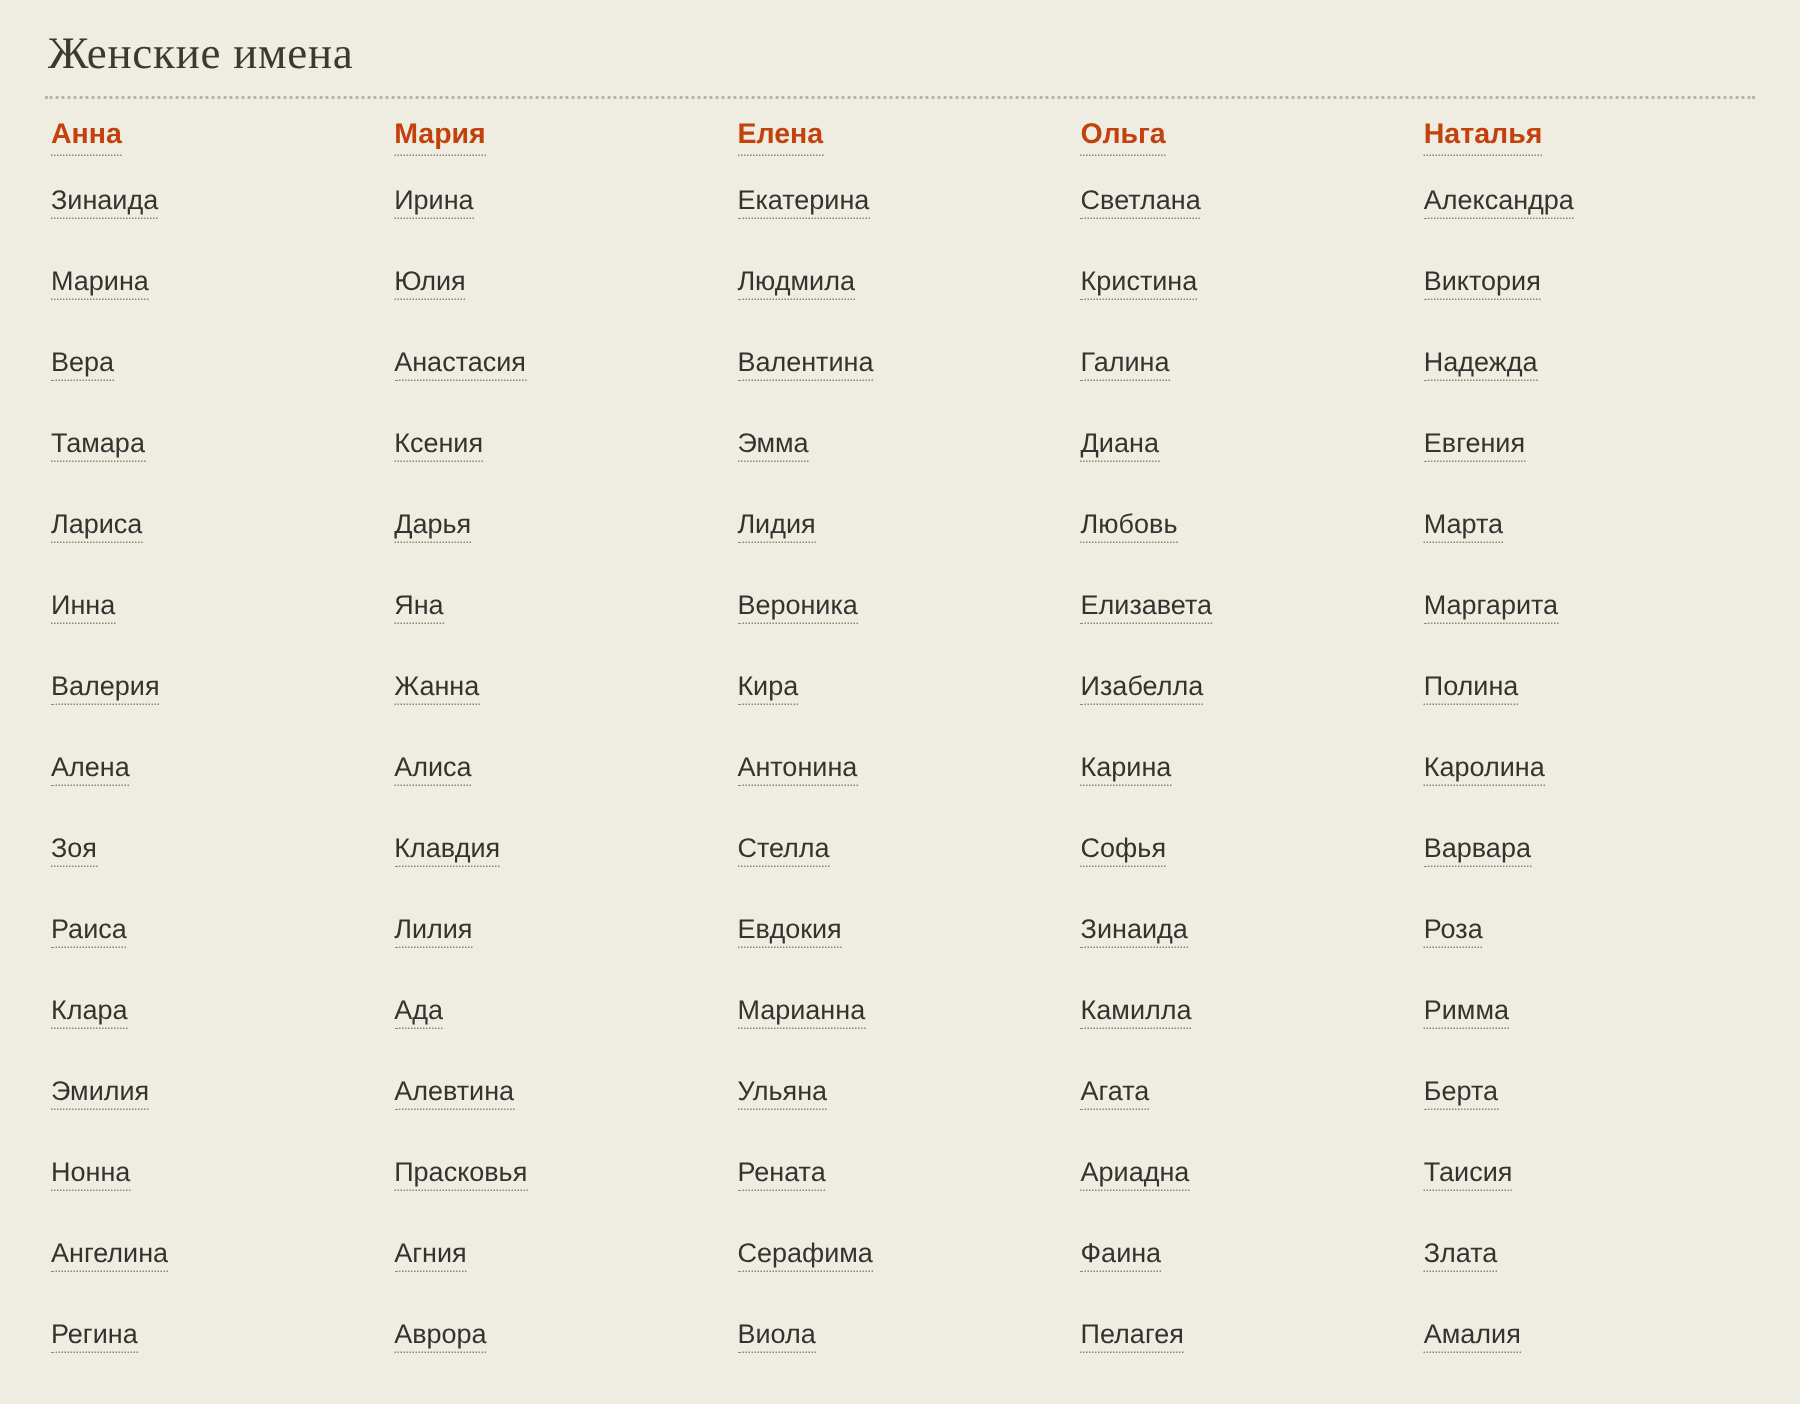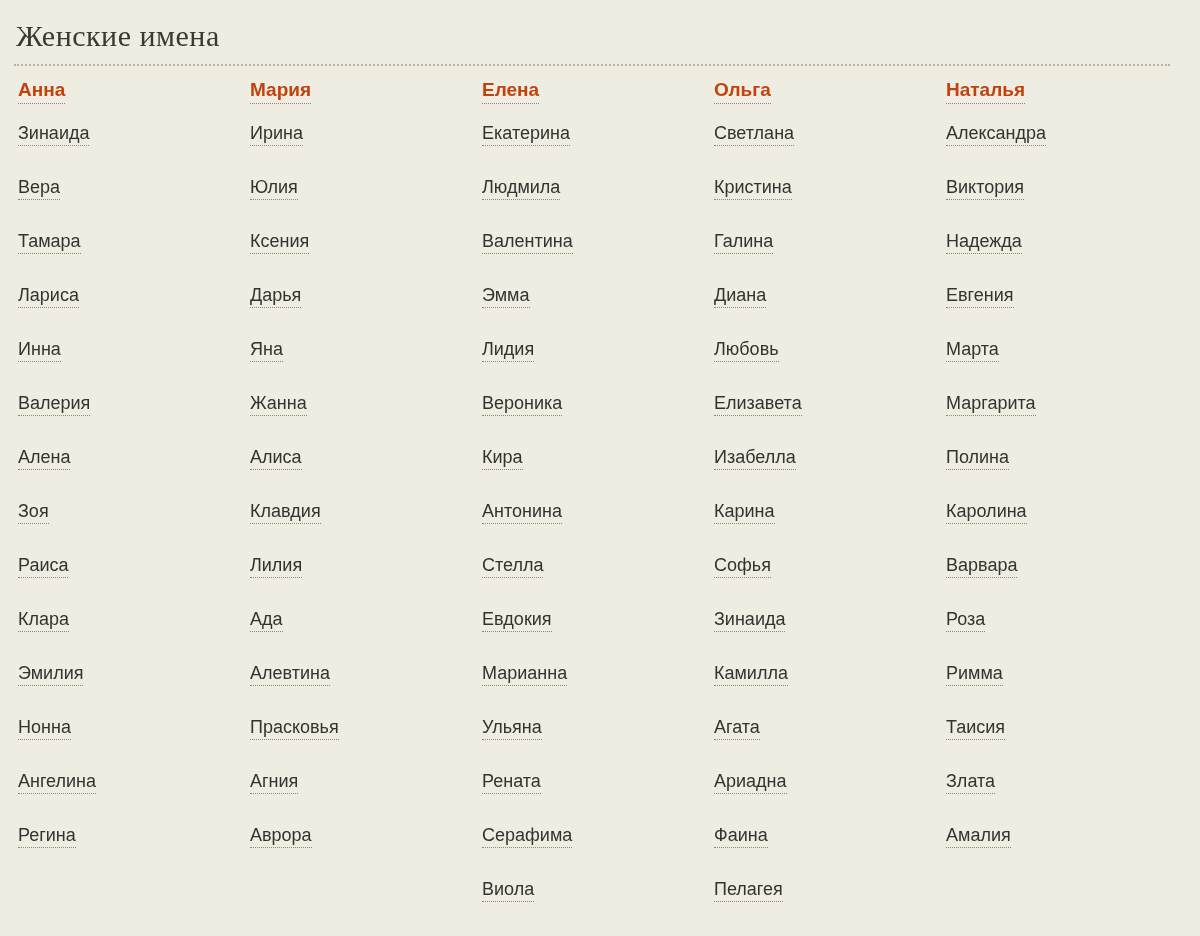--- a/index.html
+++ b/index.html
@@ -11,21 +11,21 @@
     height: 936px;
     background: #efece1;
     font-family: "Liberation Sans", sans-serif;
     color: #2b2b2b;
     overflow: hidden;
   }
   .page {
     width: 1200px;
     height: 936px;
     box-sizing: border-box;
-    padding: 14px 28px 0 12px;
+    padding: 14px 28px 0 28px;
     background: #efece1;
     position: relative;
   }
   .page-title {
     font-family: "Liberation Serif", serif;
     font-size: 30px;
     font-weight: 400;
     color: #3a3a32;
     letter-spacing: 0.5px;
     margin: 4px 0 10px 4px;
@@ -78,20 +78,21 @@
 
 <div class="page">
   <h1 class="page-title">Женские имена</h1>
   <div class="title-rule"></div>
   <div class="columns">
 
     <div class="column">
       <div class="col-header">Анна</div>
       <div>
         <span class="name-item"><span class="nm">Зинаида</span></span>
+        <span class="name-item"><span class="nm">Марина</span></span>
         <span class="name-item"><span class="nm">Вера</span></span>
         <span class="name-item"><span class="nm">Тамара</span></span>
         <span class="name-item"><span class="nm">Лариса</span></span>
         <span class="name-item"><span class="nm">Инна</span></span>
         <span class="name-item"><span class="nm">Валерия</span></span>
         <span class="name-item"><span class="nm">Алена</span></span>
         <span class="name-item"><span class="nm">Зоя</span></span>
         <span class="name-item"><span class="nm">Раиса</span></span>
         <span class="name-item"><span class="nm">Клара</span></span>
         <span class="name-item"><span class="nm">Эмилия</span></span>
@@ -99,20 +100,21 @@
         <span class="name-item"><span class="nm">Ангелина</span></span>
         <span class="name-item"><span class="nm">Регина</span></span>
       </div>
     </div>
 
     <div class="column">
       <div class="col-header">Мария</div>
       <div>
         <span class="name-item"><span class="nm">Ирина</span></span>
         <span class="name-item"><span class="nm">Юлия</span></span>
+        <span class="name-item"><span class="nm">Анастасия</span></span>
         <span class="name-item"><span class="nm">Ксения</span></span>
         <span class="name-item"><span class="nm">Дарья</span></span>
         <span class="name-item"><span class="nm">Яна</span></span>
         <span class="name-item"><span class="nm">Жанна</span></span>
         <span class="name-item"><span class="nm">Алиса</span></span>
         <span class="name-item"><span class="nm">Клавдия</span></span>
         <span class="name-item"><span class="nm">Лилия</span></span>
         <span class="name-item"><span class="nm">Ада</span></span>
         <span class="name-item"><span class="nm">Алевтина</span></span>
         <span class="name-item"><span class="nm">Прасковья</span></span>
@@ -171,20 +173,21 @@
         <span class="name-item"><span class="nm">Виктория</span></span>
         <span class="name-item"><span class="nm">Надежда</span></span>
         <span class="name-item"><span class="nm">Евгения</span></span>
         <span class="name-item"><span class="nm">Марта</span></span>
         <span class="name-item"><span class="nm">Маргарита</span></span>
         <span class="name-item"><span class="nm">Полина</span></span>
         <span class="name-item"><span class="nm">Каролина</span></span>
         <span class="name-item"><span class="nm">Варвара</span></span>
         <span class="name-item"><span class="nm">Роза</span></span>
         <span class="name-item"><span class="nm">Римма</span></span>
+        <span class="name-item"><span class="nm">Берта</span></span>
         <span class="name-item"><span class="nm">Таисия</span></span>
         <span class="name-item"><span class="nm">Злата</span></span>
         <span class="name-item"><span class="nm">Амалия</span></span>
       </div>
     </div>
 
   </div>
 </div>
 
 </body></html>

